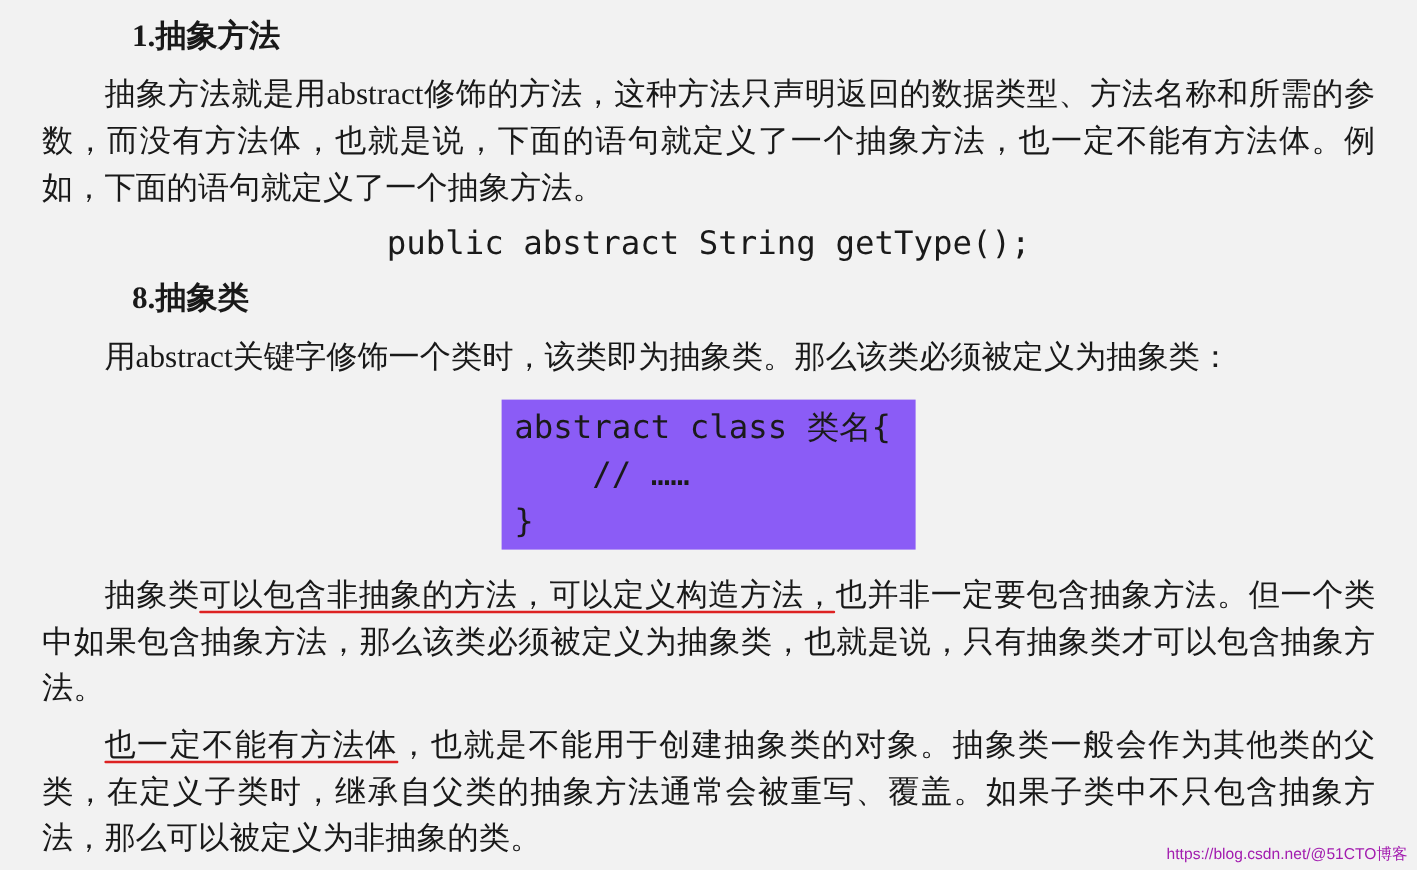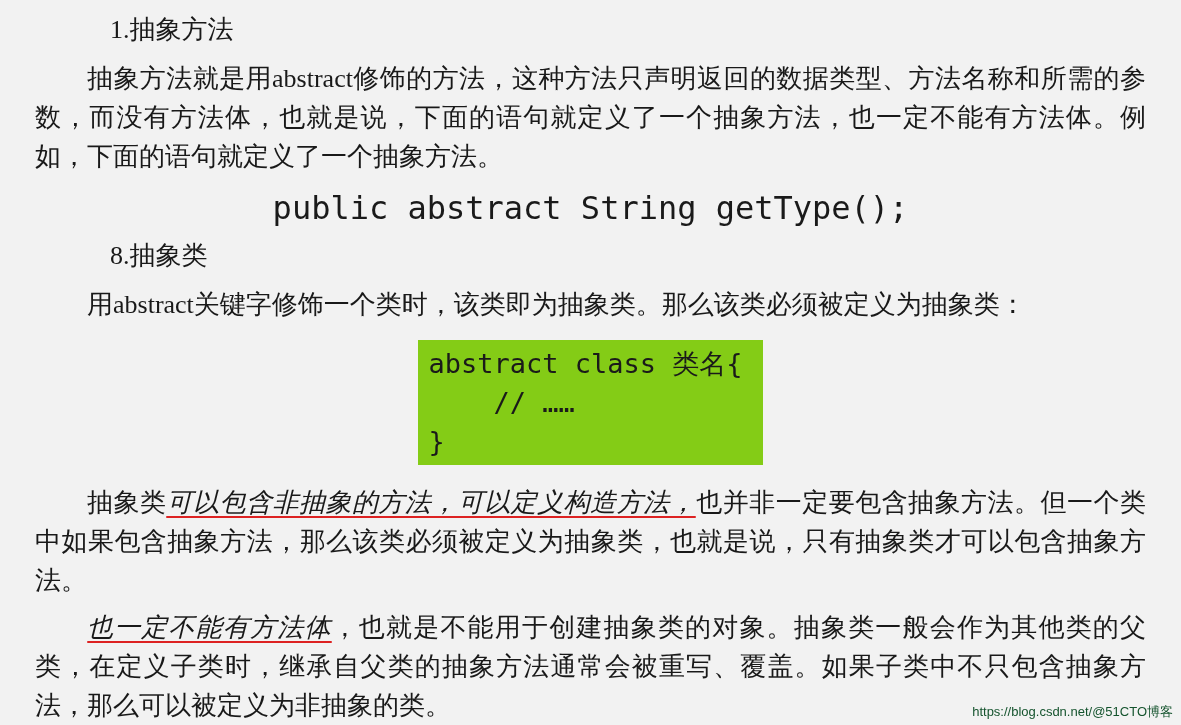--- a/index.html
+++ b/index.html
@@ -10,72 +10,71 @@
     body {
       background: #f2f2f2;
       font-family: "SimSun", "宋体", serif;
       font-size: 26px;
       line-height: 1.5;
       color: #191919;
       padding: 10px 35px;
       width: 1181px;
     }
     .heading {
-      font-weight: normal;
+      font-weight: bold;
       font-size: 26px;
       margin-bottom: 10px;
       padding-left: 75px;
     }
     .paragraph {
       text-indent: 2em;
       margin-bottom: 8px;
       text-align: justify;
     }
     .code-line {
       font-family: "Consolas", "Menlo", monospace;
-      font-size: 32px;
+      font-size: 27px;
       text-align: center;
       margin: 8px 0 4px 0;
       color: #1a1a1a;
     }
     .code-block-wrapper {
       text-align: center;
       margin: 16px 0 18px 0;
     }
     .code-block {
       display: inline-block;
-      background: #84cc16;
+      background: #8b5cf6;
       font-family: "Consolas", "Menlo", monospace;
       font-size: 27px;
       text-align: left;
       padding: 4px 20px 4px 10px;
       white-space: pre;
       color: #1a1a1a;
       line-height: 1.45;
     }
     .underline-red {
       position: relative;
-      font-style: italic;
     }
     .underline-red::after {
       content: "";
       position: absolute;
       left: 0;
       right: 0;
       bottom: -1px;
       height: 2px;
       background: #d22;
       border-radius: 2px;
     }
     .watermark {
       position: fixed;
       right: 8px;
       bottom: 4px;
       font-size: 13px;
-      color: #14532d;
+      color: #a21caf;
       font-family: sans-serif;
     }
   </style>
 </head>
 <body>
 
 <div class="heading">1.抽象方法</div>
 
 <div class="paragraph">抽象方法就是用abstract修饰的方法，这种方法只声明返回的数据类型、方法名称和所需的参数，而没有方法体，也就是说，下面的语句就定义了一个抽象方法，也一定不能有方法体。例如，下面的语句就定义了一个抽象方法。</div>
 

